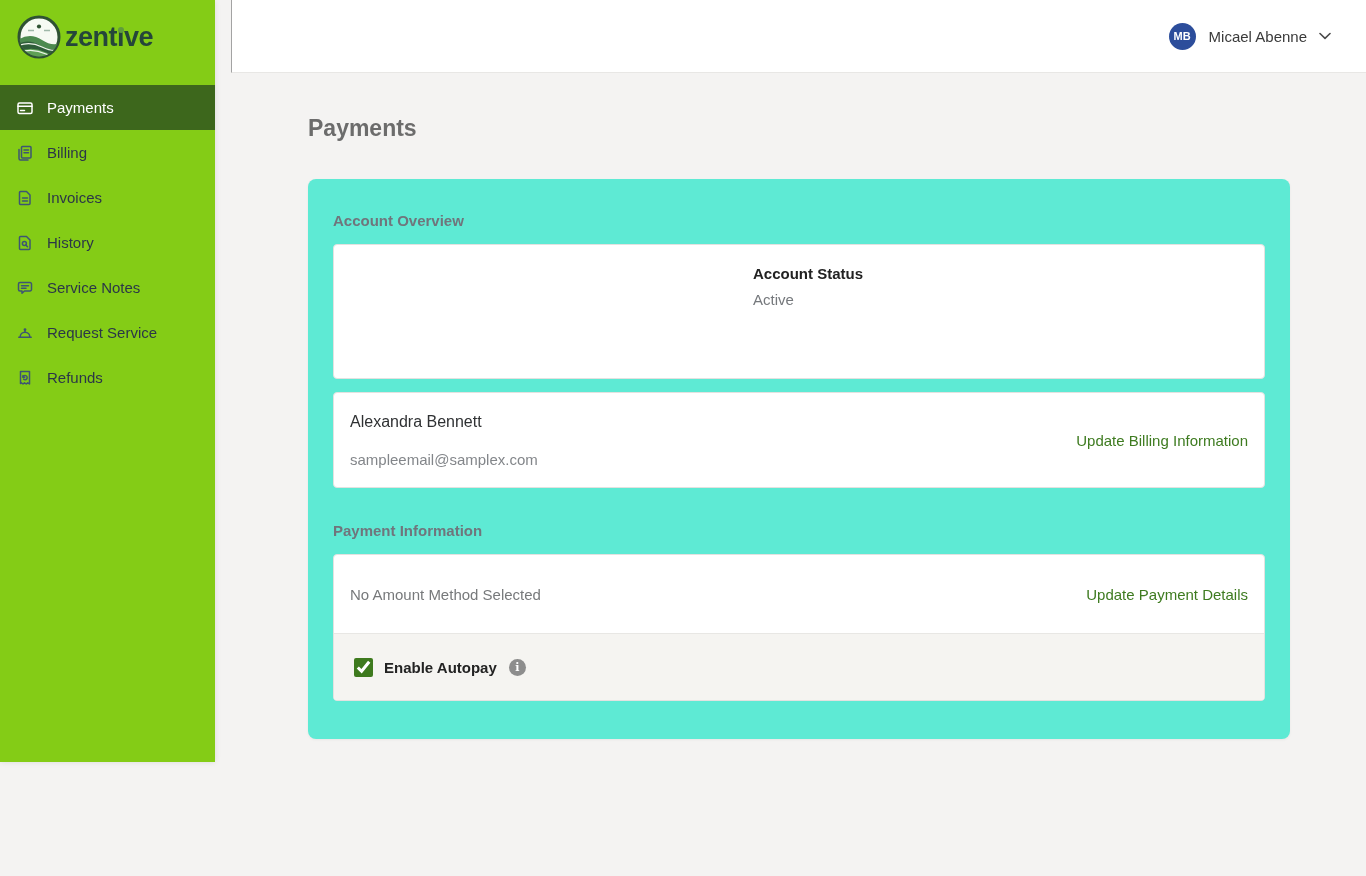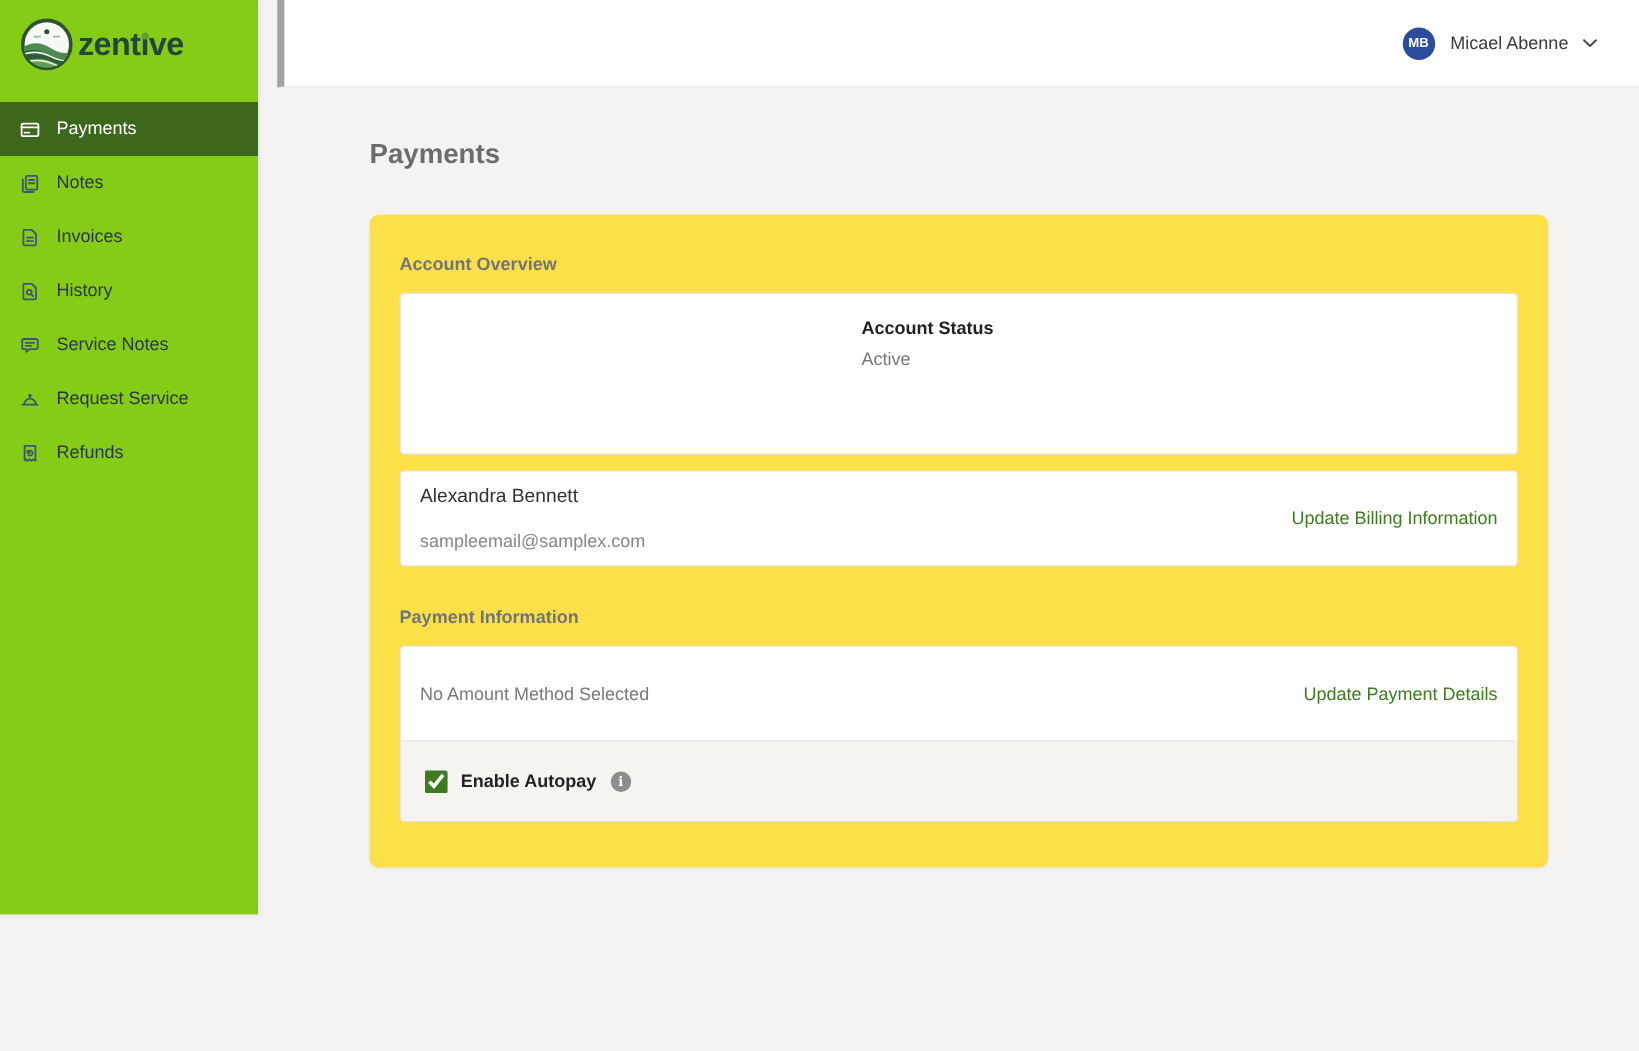--- a/index.html
+++ b/index.html
@@ -46,21 +46,21 @@
     color: #3d5573; display: inline-flex;
   }
   .nav-item.active { background: #3d671c; color: #ffffff; }
   .nav-item.active .nicon { color: #ffffff; }
 
   
   .topbar {
     position: absolute; left: 231px; top: 0; right: 0; height: 73px;
     background: #ffffff;
     border-bottom: 1px solid #e8e7e5;
-    border-left: 6px solid #a3a3a3;
+    border-left: 1px solid #a3a3a3;
     display: flex; align-items: center; justify-content: flex-end;
     z-index: 1;
   }
   .user-chip {
     display: flex; align-items: center; margin-right: 35px; cursor: pointer;
   }
   .avatar {
     width: 27px; height: 27px; border-radius: 50%;
     background: #2c4d9b; color: #fff;
     font-size: 11px; font-weight: bold;
@@ -73,48 +73,48 @@
   .content {
     position: absolute; left: 231px; top: 73px; right: 0; bottom: 0;
     background: #f4f3f2;
     padding: 42px 0 0 77px;
   }
   .page-title { font-size: 23px; font-weight: bold; color: #6c6c6c; }
 
   .card {
     margin-top: 37px;
     width: 982px;
-    background: #fde047;
+    background: #5eead4;
     border-radius: 8px;
     box-shadow: 0 1px 3px rgba(0,0,0,.05);
     padding: 32px 25px 38px 25px;
   }
   .section-label { font-size: 15px; font-weight: bold; color: #70757c; line-height: 20px; }
   .mt31 { margin-top: 31px; }
   .mt33 { margin-top: 33px; }
 
   .panel {
     margin-top: 13px;
     border: 1px solid #e3e2e0;
     border-radius: 4px;
     background: #fff;
   }
   .overview-panel { height: 135px; position: relative; }
   .ov-col { position: absolute; top: 20px; }
   .ov-col.c1 { left: 16px; }
-  .ov-col.c2 { left: 384px; }
+  .ov-col.c2 { left: 419px; }
   .ov-col.c3 { left: 711px; }
   .field-label { font-size: 15px; font-weight: bold; color: #222222; }
   .field-value { font-size: 15px; color: #75787c; margin-top: 9px; }
   .amount { font-size: 23px; font-weight: bold; color: #2d4f9e; margin-top: 7px; }
   .green-link { color: #3e7b20; font-size: 15px; font-weight: 500; cursor: pointer; text-decoration: none; display: inline-block; }
   .paynow { margin-top: 17px; font-weight: 400; }
 
   .billing-panel {
-    height: 80px;
+    height: 96px;
     display: flex; align-items: center; justify-content: space-between;
     padding: 0 16px;
   }
   .bill-name { font-size: 16px; color: #2f3133; }
   .bill-email { font-size: 15px; color: #83868a; margin-top: 20px; }
 
   .payment-panel { overflow: hidden; }
   .pay-row {
     height: 78px;
     display: flex; align-items: center; justify-content: space-between;
@@ -187,21 +187,21 @@
 
     <div class="nav-item">
       <span class="nicon">
         <svg width="18" height="18" viewBox="0 0 18 18" fill="none" stroke="currentColor" stroke-width="1.5" stroke-linecap="round" stroke-linejoin="round">
           <rect x="5.5" y="2.5" width="9.5" height="11.5" rx="1"></rect>
           <path d="M3 5.5v9a1.5 1.5 0 0 0 1.5 1.5H12"></path>
           <line x1="8" y1="6" x2="12.5" y2="6"></line>
           <line x1="8" y1="8.7" x2="12.5" y2="8.7"></line>
         </svg>
       </span>
-      <span>Notes</span>
+      <span>Billing</span>
     </div>
 
     <div class="nav-item">
       <span class="nicon">
         <svg width="18" height="18" viewBox="0 0 18 18" fill="none" stroke="currentColor" stroke-width="1.5" stroke-linecap="round" stroke-linejoin="round">
           <path d="M4.5 2.5h6L14 6v8.5a1 1 0 0 1-1 1H4.5a1 1 0 0 1-1-1v-11a1 1 0 0 1 1-1z"></path>
           <line x1="6.5" y1="9" x2="11.5" y2="9"></line>
           <line x1="6.5" y1="12" x2="11.5" y2="12"></line>
         </svg>
       </span>

